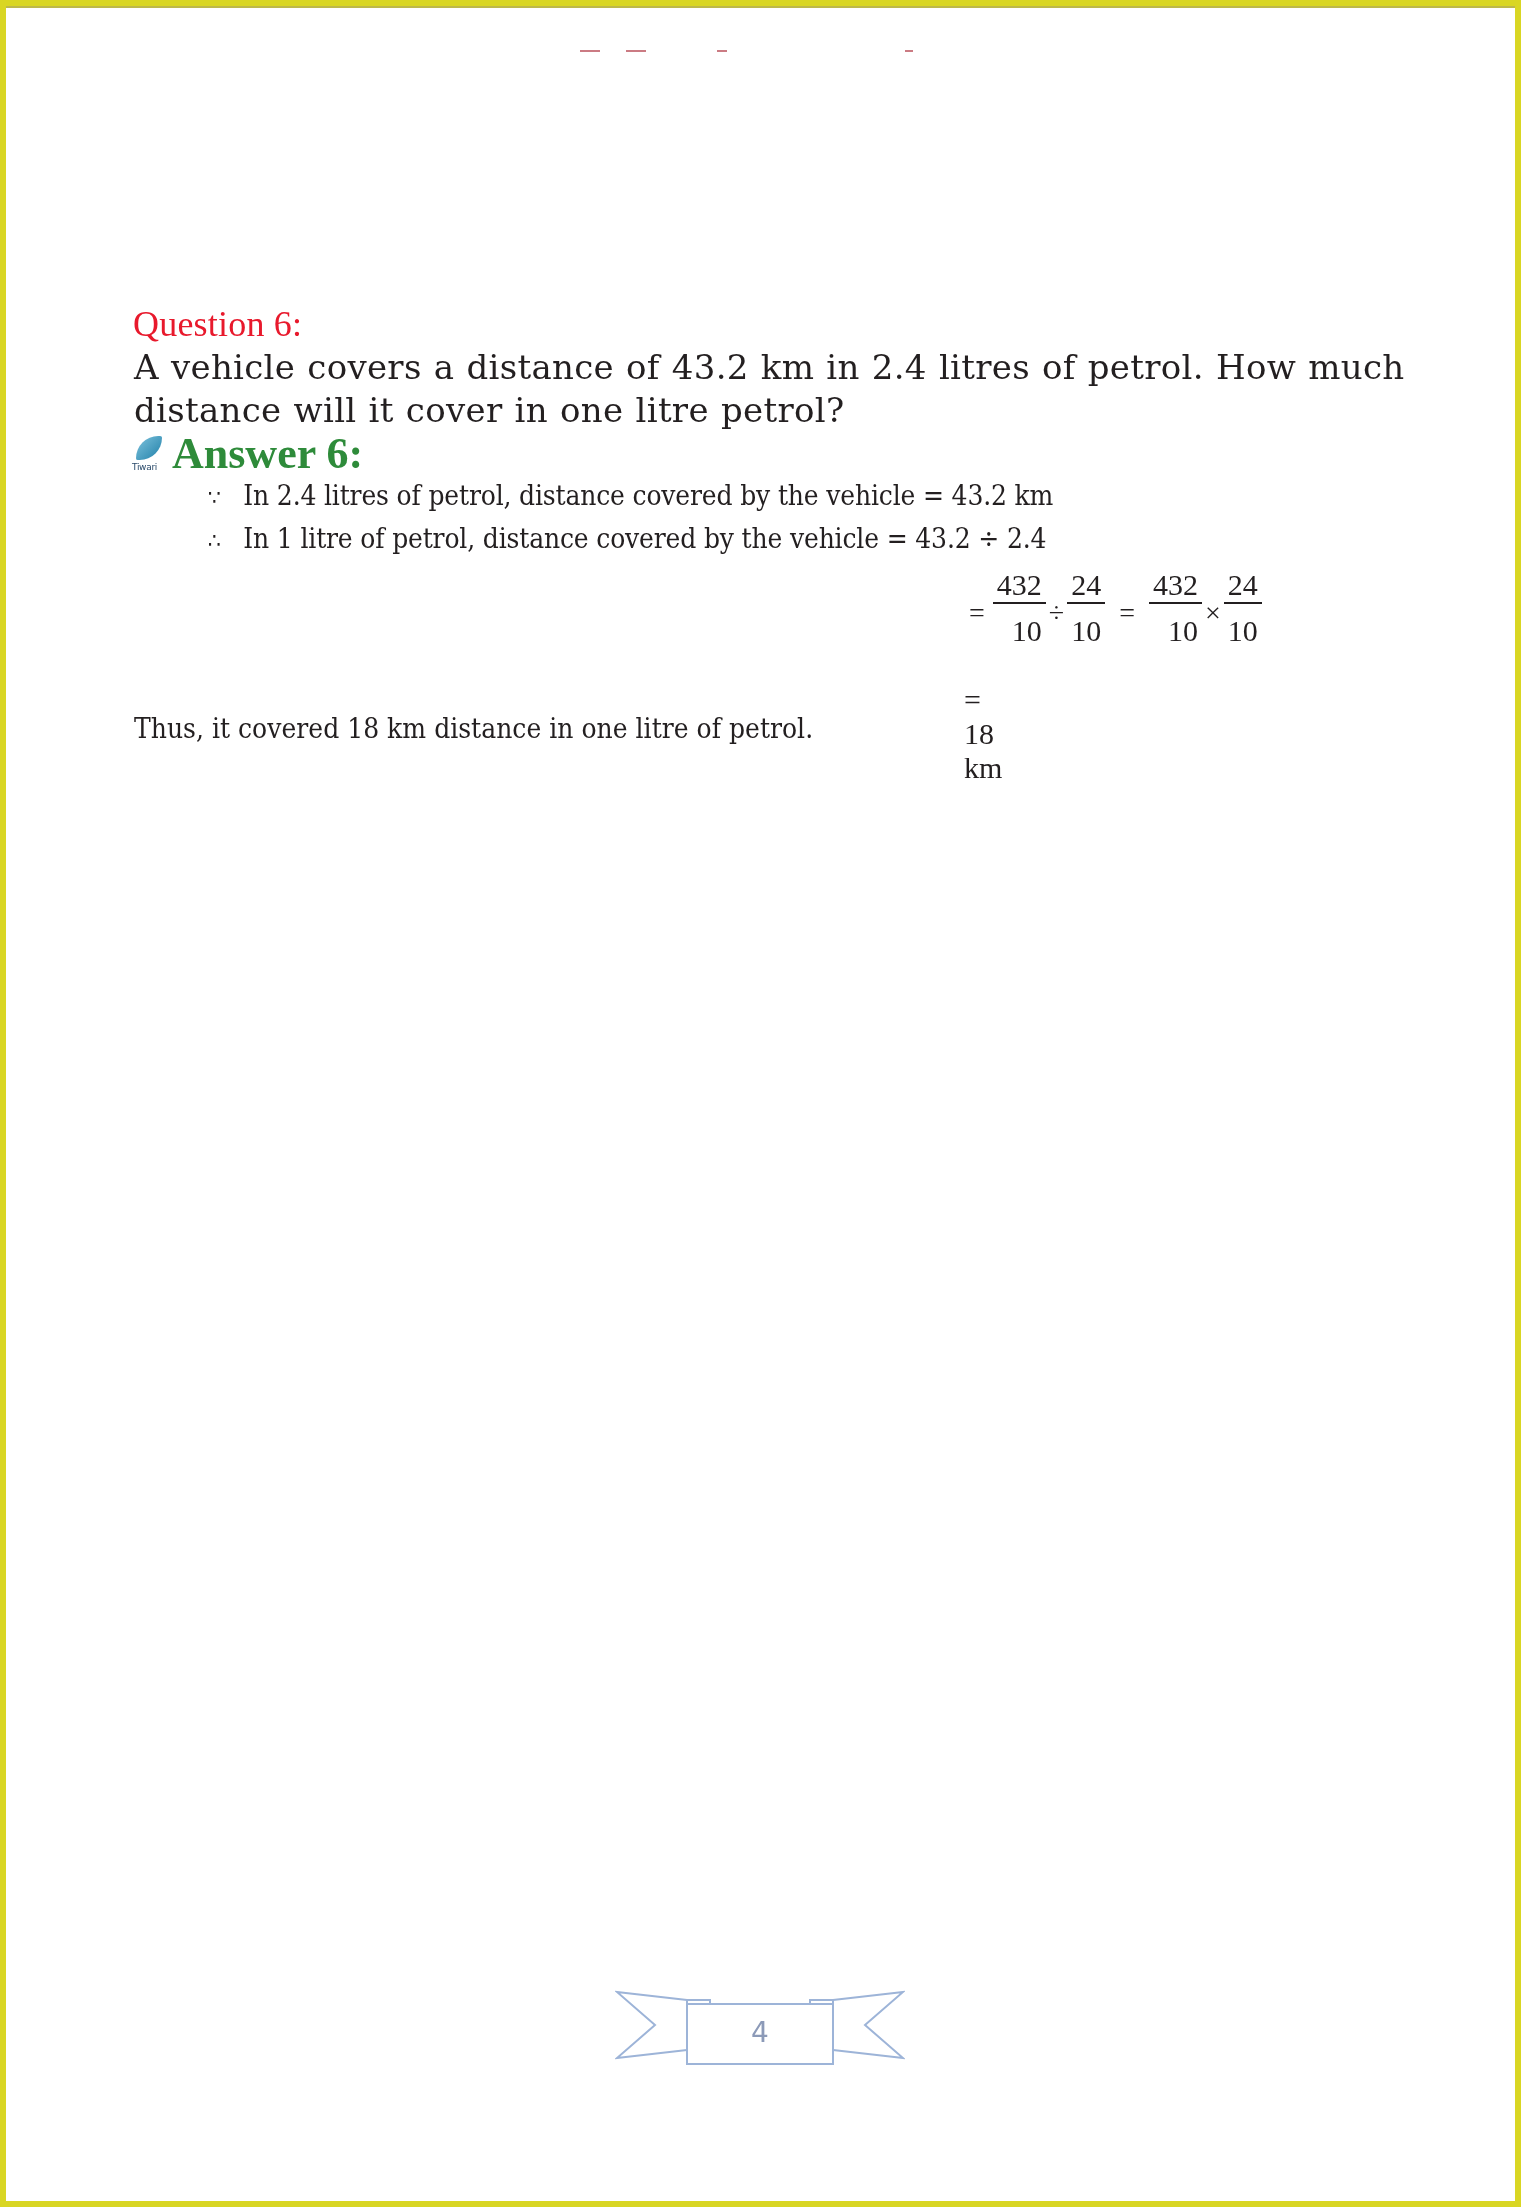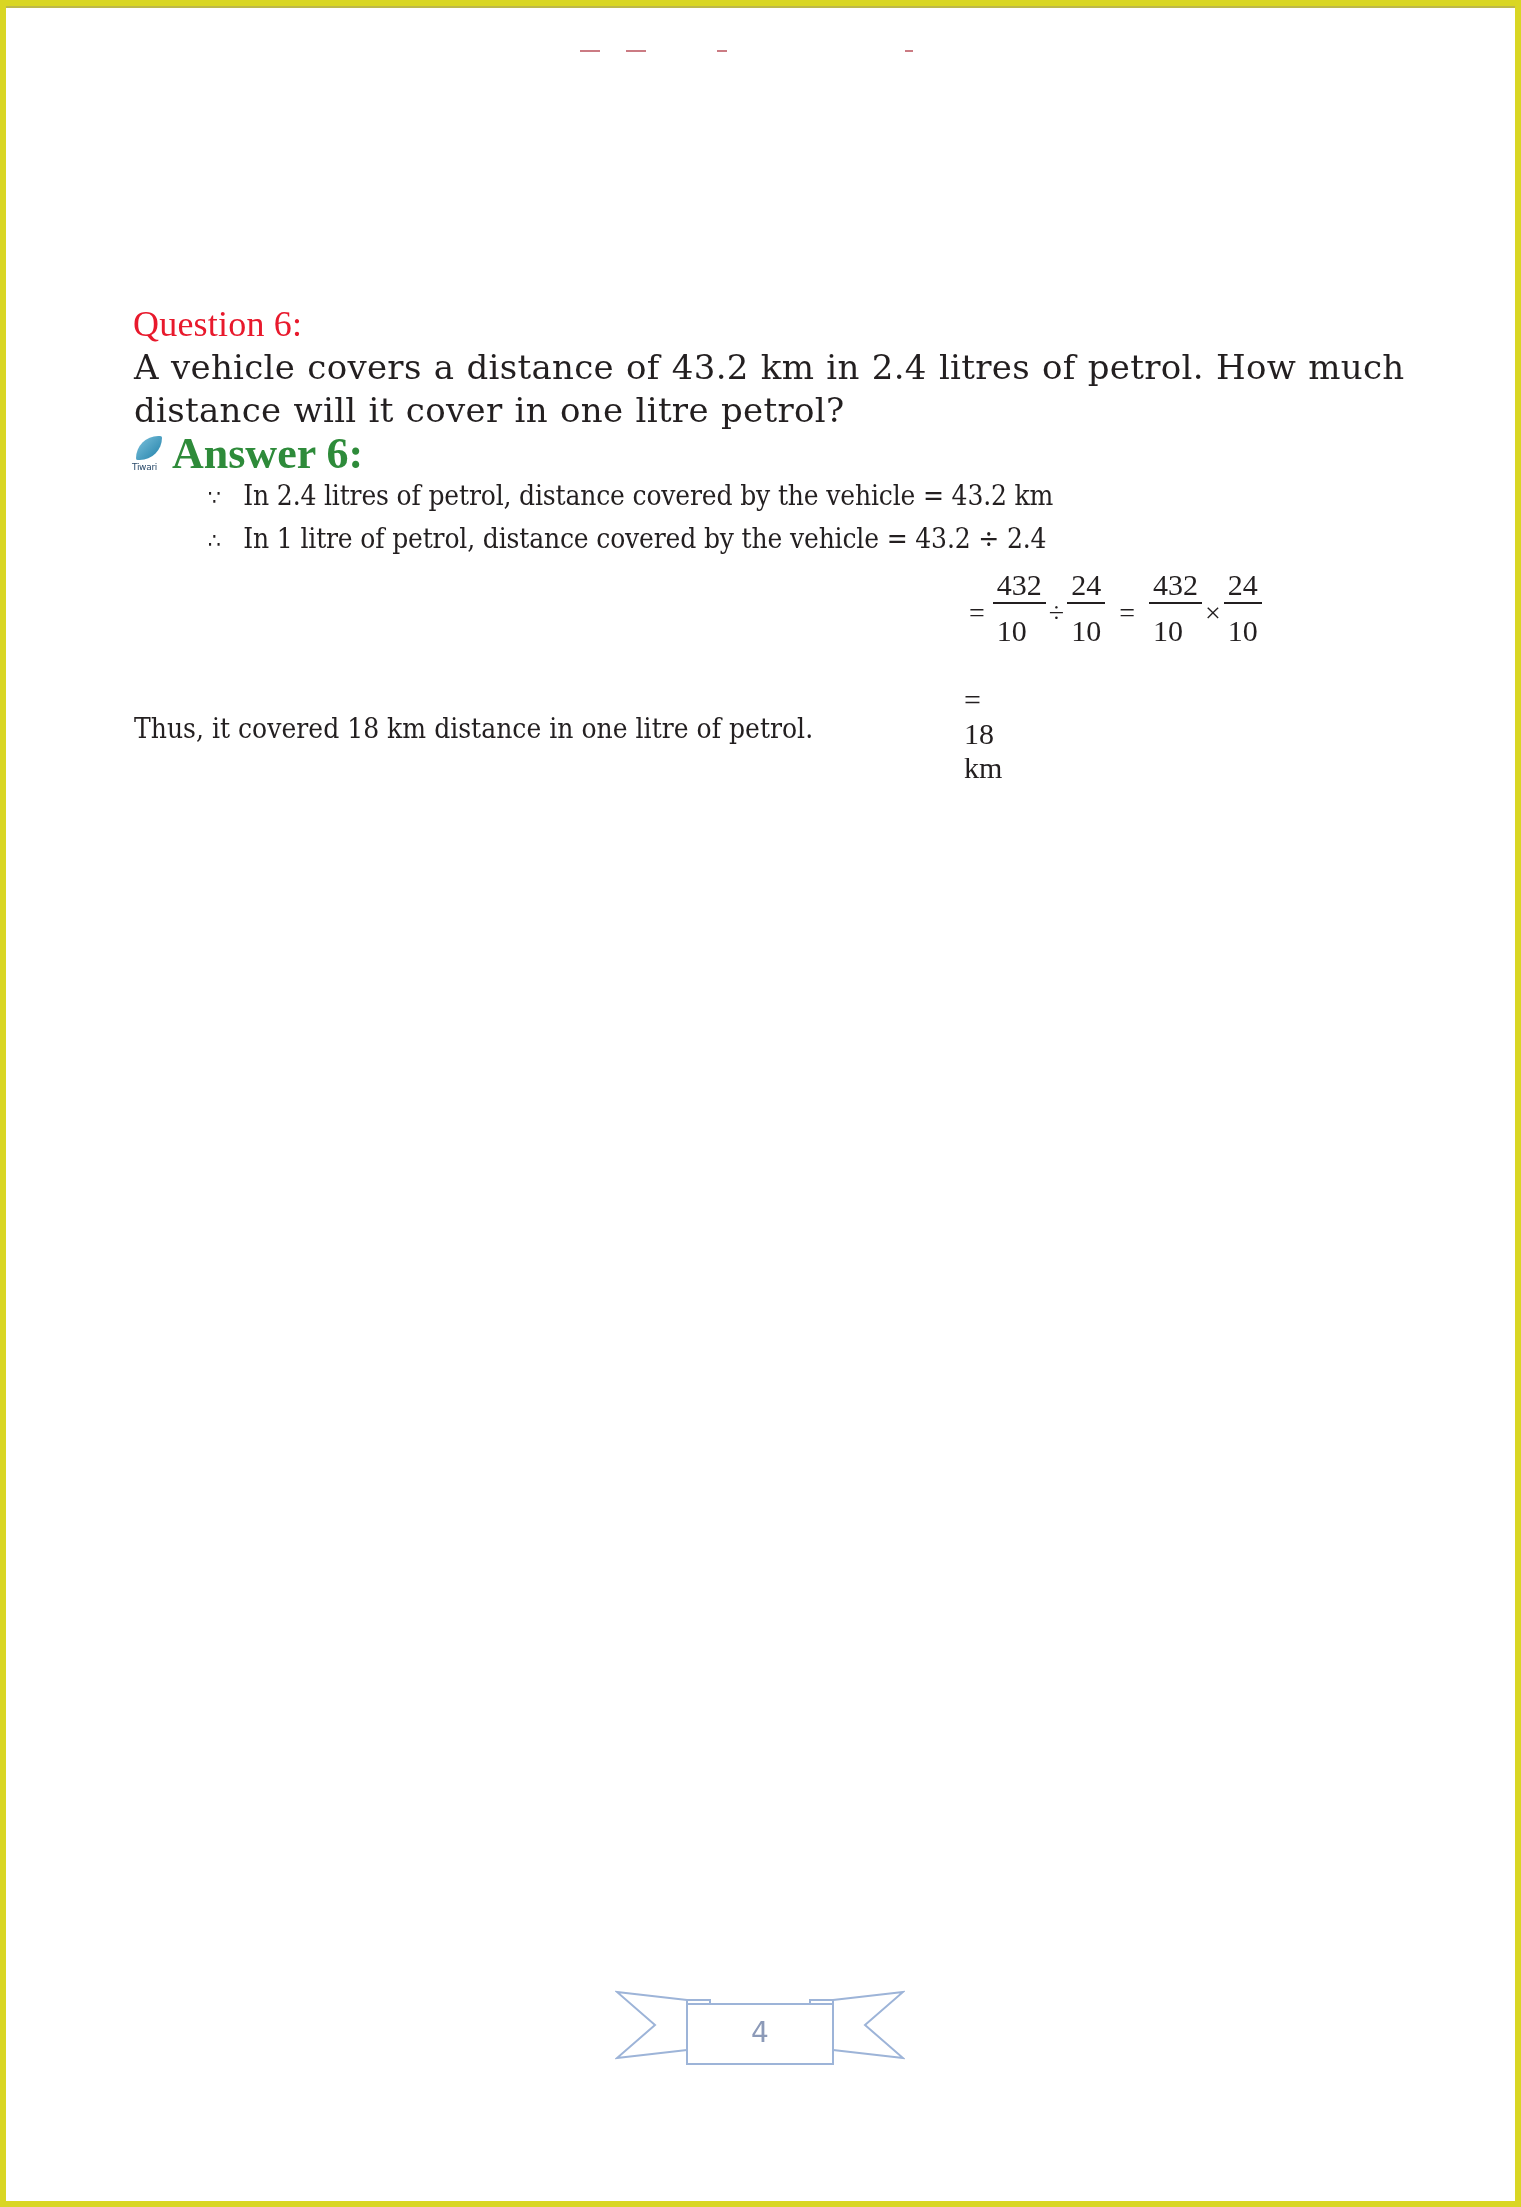--- a/index.html
+++ b/index.html
@@ -64,21 +64,21 @@
       letter-spacing: -0.2px; white-space: nowrap;
       transform: scaleX(0.93); transform-origin: left center;
     }
     .sol-line .sym { display: inline-block; width: 38px; font-family: "DejaVu Sans", sans-serif; font-size: 22px; }
 
     .math-row {
       position: absolute; left: 963px; top: 568px;
       display: flex; align-items: center;
       font-family: "Liberation Serif", serif; font-size: 30px; color: #231f20;
     }
-    .frac { display: inline-flex; flex-direction: column; align-items: flex-start; margin: 0 2px; }
+    .frac { display: inline-flex; flex-direction: column; align-items: flex-end; margin: 0 2px; }
     .frac .num { padding: 0 4px; line-height: 34px; }
     .frac .bar { width: 100%; height: 2px; background: #231f20; }
     .frac .den { padding: 8px 4px; line-height: 38px; }
     .op { margin: 0 6px; font-size: 28px; }
     .op-tight { margin: 0 1px; font-size: 28px; }
 
     .result-line {
       position: absolute; left: 964px; top: 657px;
       font-family: "Liberation Serif", serif; font-size: 30px; color: #231f20; margin-top: 26px;
     }

